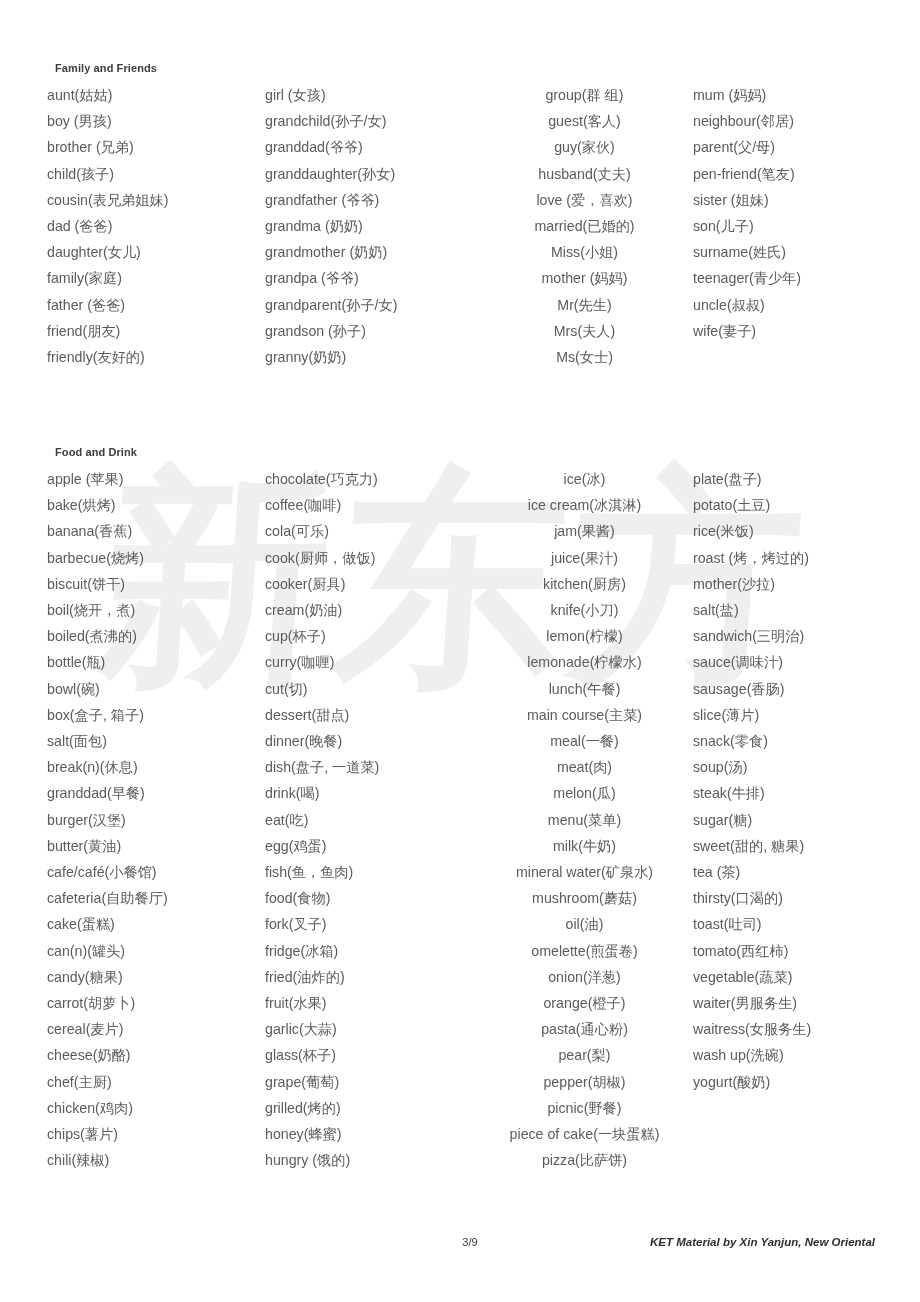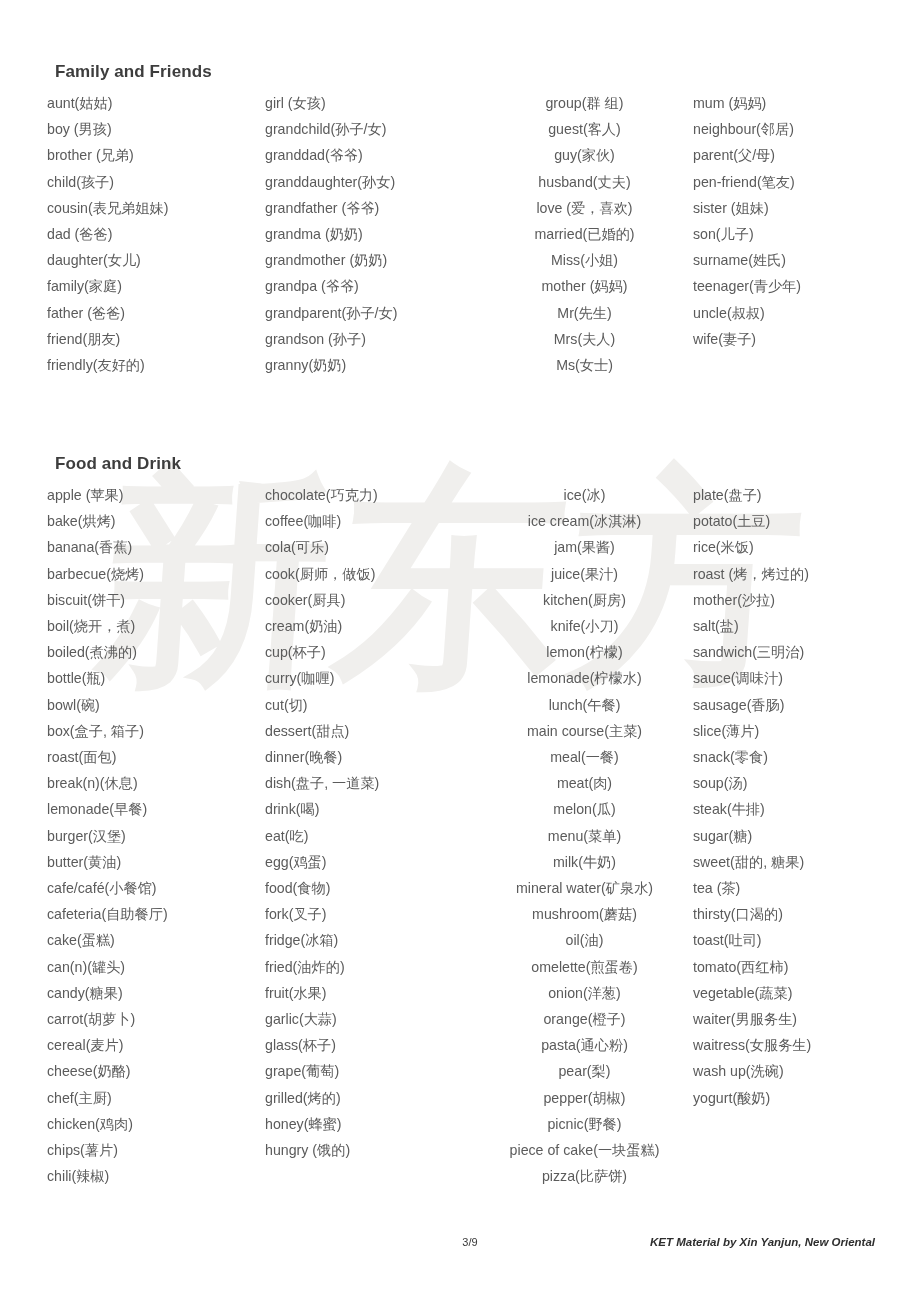--- a/index.html
+++ b/index.html
@@ -50,21 +50,21 @@
   .content {
     position: relative;
     z-index: 2;
     padding: 62px 0 0 0;
   }
 
   .section {
     position: relative;
   }
   .section-title {
-    font-size: 17px;
+    font-size: 11px;
     font-weight: 700;
     color: #3d3d3d;
     margin: 0 0 8px 55px;
     letter-spacing: 0.1px;
   }
 
   .columns {
     position: relative;
     display: block;
     height: auto;
@@ -195,23 +195,23 @@
           <div class="entry">apple (苹果)</div>
           <div class="entry">bake(烘烤)</div>
           <div class="entry">banana(香蕉)</div>
           <div class="entry">barbecue(烧烤)</div>
           <div class="entry">biscuit(饼干)</div>
           <div class="entry">boil(烧开，煮)</div>
           <div class="entry">boiled(煮沸的)</div>
           <div class="entry">bottle(瓶)</div>
           <div class="entry">bowl(碗)</div>
           <div class="entry">box(盒子, 箱子)</div>
-          <div class="entry">roast(面包)</div>
+          <div class="entry">salt(面包)</div>
           <div class="entry">break(n)(休息)</div>
-          <div class="entry">lemonade(早餐)</div>
+          <div class="entry">granddad(早餐)</div>
           <div class="entry">burger(汉堡)</div>
           <div class="entry">butter(黄油)</div>
           <div class="entry">cafe/café(小餐馆)</div>
           <div class="entry">cafeteria(自助餐厅)</div>
           <div class="entry">cake(蛋糕)</div>
           <div class="entry">can(n)(罐头)</div>
           <div class="entry">candy(糖果)</div>
           <div class="entry">carrot(胡萝卜)</div>
           <div class="entry">cereal(麦片)</div>
           <div class="entry">cheese(奶酪)</div>
@@ -229,20 +229,21 @@
           <div class="entry">cream(奶油)</div>
           <div class="entry">cup(杯子)</div>
           <div class="entry">curry(咖喱)</div>
           <div class="entry">cut(切)</div>
           <div class="entry">dessert(甜点)</div>
           <div class="entry">dinner(晚餐)</div>
           <div class="entry">dish(盘子, 一道菜)</div>
           <div class="entry">drink(喝)</div>
           <div class="entry">eat(吃)</div>
           <div class="entry">egg(鸡蛋)</div>
+          <div class="entry">fish(鱼，鱼肉)</div>
           <div class="entry">food(食物)</div>
           <div class="entry">fork(叉子)</div>
           <div class="entry">fridge(冰箱)</div>
           <div class="entry">fried(油炸的)</div>
           <div class="entry">fruit(水果)</div>
           <div class="entry">garlic(大蒜)</div>
           <div class="entry">glass(杯子)</div>
           <div class="entry">grape(葡萄)</div>
           <div class="entry">grilled(烤的)</div>
           <div class="entry">honey(蜂蜜)</div>

